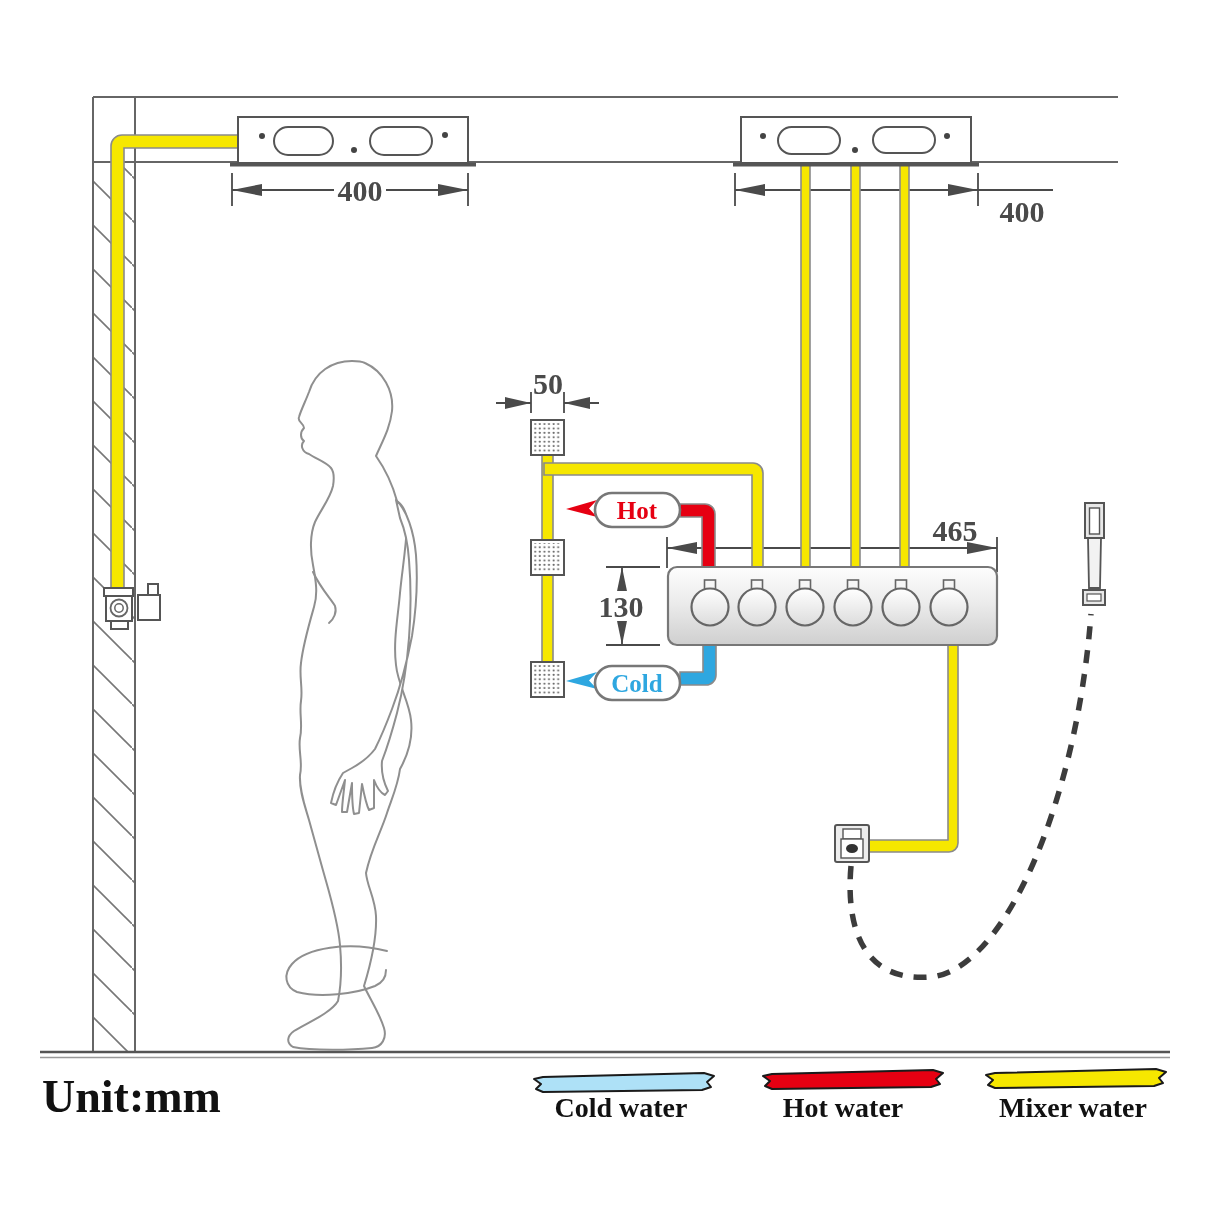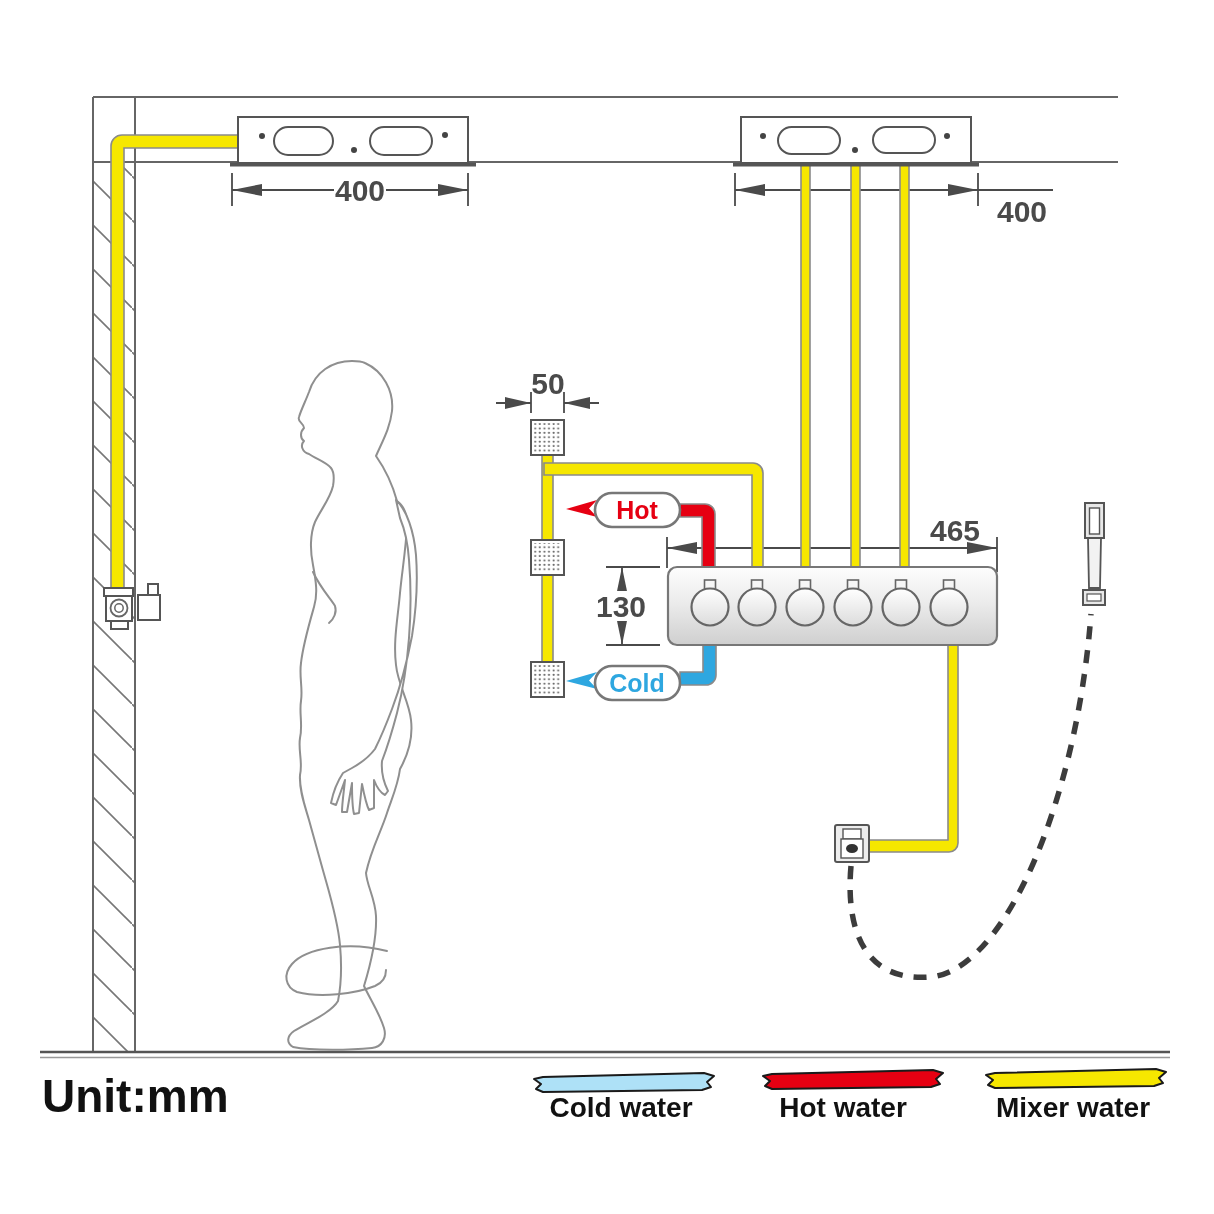--- a/index.html
+++ b/index.html
@@ -1,17 +1,17 @@
 <!DOCTYPE html>
 <html><head>
 <meta charset="utf-8">
 <style>
   html,body{margin:0;padding:0;background:#ffffff;}
   .stage{width:1214px;height:1214px;position:relative;background:#ffffff;overflow:hidden;
-         font-family:Liberation Sans, sans-serif;text-align:right;}
+         font-family:Liberation Serif, serif;text-align:right;}
   svg{position:absolute;left:0;top:0;}
   .struct{stroke:#666;stroke-width:2;fill:none;}
   .dim{stroke:#4a4a4a;stroke-width:1.8;fill:none;}
   .dimfill{fill:#4a4a4a;stroke:none;}
   .dimtext{fill:#4a4a4a;font-weight:bold;font-size:30px;}
   .pipe{stroke:#8a8a8a;stroke-width:1.6;}
   .fixture{fill:#ffffff;stroke:#555;stroke-width:2;}
   .body-outline{fill:#ffffff;stroke:#8f8f8f;stroke-width:2;stroke-linejoin:round;}
   .body-line{fill:none;stroke:#8f8f8f;stroke-width:2;stroke-linecap:round;}
   .pill{fill:#ffffff;stroke:#777;stroke-width:2.6;}

